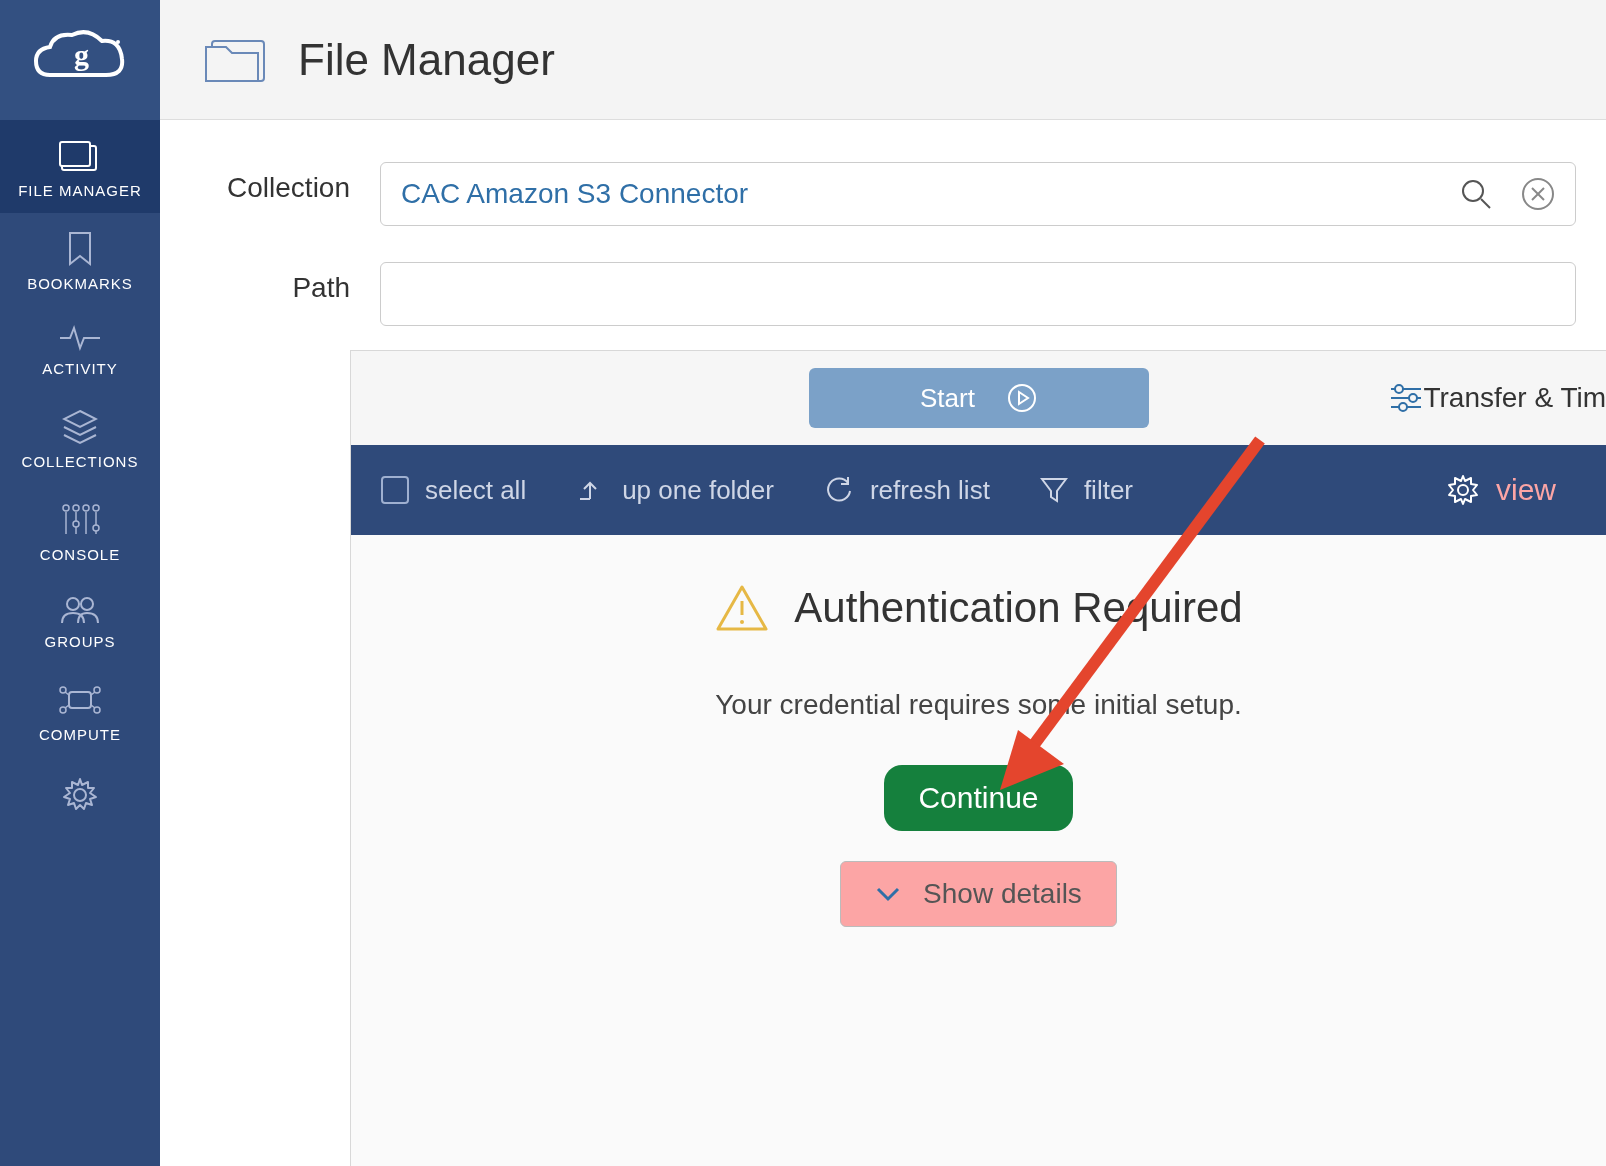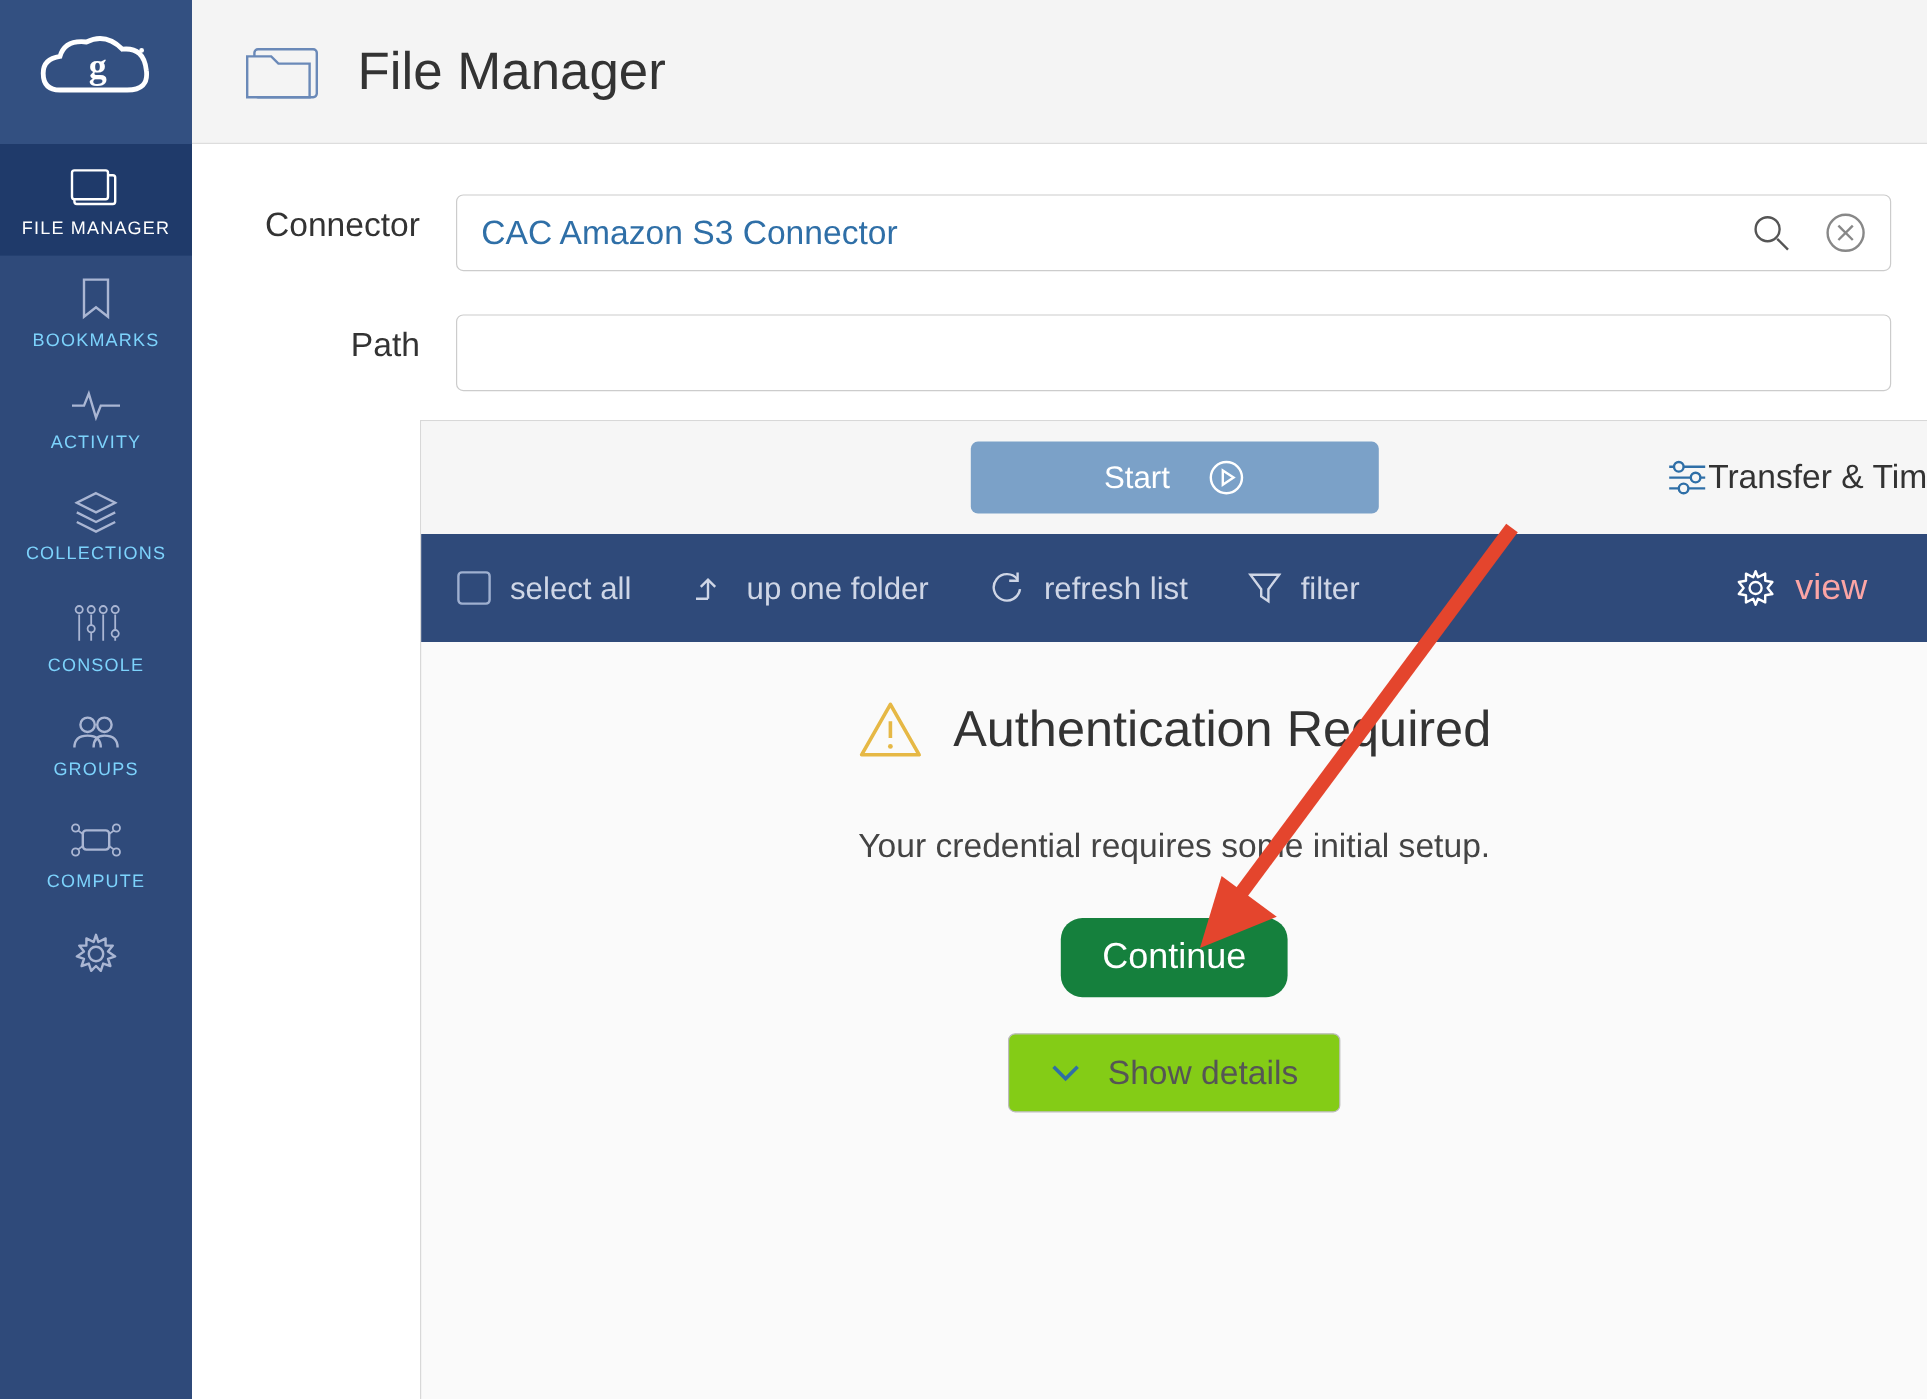--- a/index.html
+++ b/index.html
@@ -11,21 +11,21 @@
     background: #2f4a7a;
     display: flex; flex-direction: column; align-items: center;
   }
   .sidebar-logo {
     width: 160px; height: 120px; background: #335081;
     display: flex; align-items: center; justify-content: center;
   }
   .sidebar-item {
     width: 160px; padding: 18px 0 14px 0;
     display: flex; flex-direction: column; align-items: center;
-    color: #7dd3fc; cursor: pointer;
+    color: #ffffff; cursor: pointer;
   }
   .sidebar-item.active { background: #1f3a6a; color: #fff; }
   .sidebar-item .lbl { font-size: 15px; letter-spacing: 1px; margin-top: 8px; text-align: center; }
 
   
   .header {
     position: absolute; left: 160px; top: 0; right: 0; height: 120px;
     background: #f4f4f4; border-bottom: 1px solid #ddd;
     display: flex; align-items: center; padding-left: 40px;
   }
@@ -77,21 +77,21 @@
     display: flex; flex-direction: column; align-items: center; padding-top: 48px;
   }
   .auth-head { display: flex; align-items: center; gap: 24px; }
   .auth-title { font-size: 42px; color: #333; font-weight: 300;}
   .auth-msg { margin-top: 56px; font-size: 28px; color: #444; font-weight: 300;}
   .continue-btn {
     margin-top: 44px; background: #15803d; color: #fff; border: none; border-radius: 18px;
     padding: 16px 34px; font-size: 30px; cursor: pointer;
   }
   .details-btn {
-    margin-top: 30px; background: #84cc16; border: 1px solid #bbb; border-radius: 6px;
+    margin-top: 30px; background: #fca5a5; border: 1px solid #bbb; border-radius: 6px;
     padding: 16px 34px; font-size: 28px; color: #555; display: flex; align-items: center; gap: 22px; cursor: pointer;
   }
 
   
   .arrow-overlay { position: absolute; pointer-events: none; }
 
   
   .chk { width: 28px; height: 28px; border: 2px solid #9fb0d0; border-radius: 4px; }
 </style>
 </head>
@@ -191,21 +191,21 @@
   <svg width="70" height="58" viewBox="0 0 70 58">
     <rect x="12" y="10" width="52" height="40" rx="3" fill="none" stroke="#6a89b8" stroke-width="2"></rect>
     <path d="M6 16 H26 L32 22 H58 V50 H6 Z" fill="#f4f4f4" stroke="#6a89b8" stroke-width="2"></path>
   </svg>
   <h1 class="header-title">File Manager</h1>
 </header>
 
 <main class="main">
 
   <div class="field-row">
-    <label class="field-label">Connector</label>
+    <label class="field-label">Collection</label>
     <div class="field-input collection" style="margin-right:30px;">
       <span class="collection-text">CAC Amazon S3 Connector</span>
       <div class="collection-icons">
         <svg width="34" height="34" viewBox="0 0 34 34" style="cursor:pointer;">
           <circle cx="14" cy="14" r="10" fill="none" stroke="#555" stroke-width="2"></circle>
           <line x1="22" y1="22" x2="31" y2="31" stroke="#555" stroke-width="2"></line>
         </svg>
         <svg width="34" height="34" viewBox="0 0 34 34" style="cursor:pointer;">
           <circle cx="17" cy="17" r="15" fill="none" stroke="#888" stroke-width="2"></circle>
           <line x1="11" y1="11" x2="23" y2="23" stroke="#888" stroke-width="2"></line>

